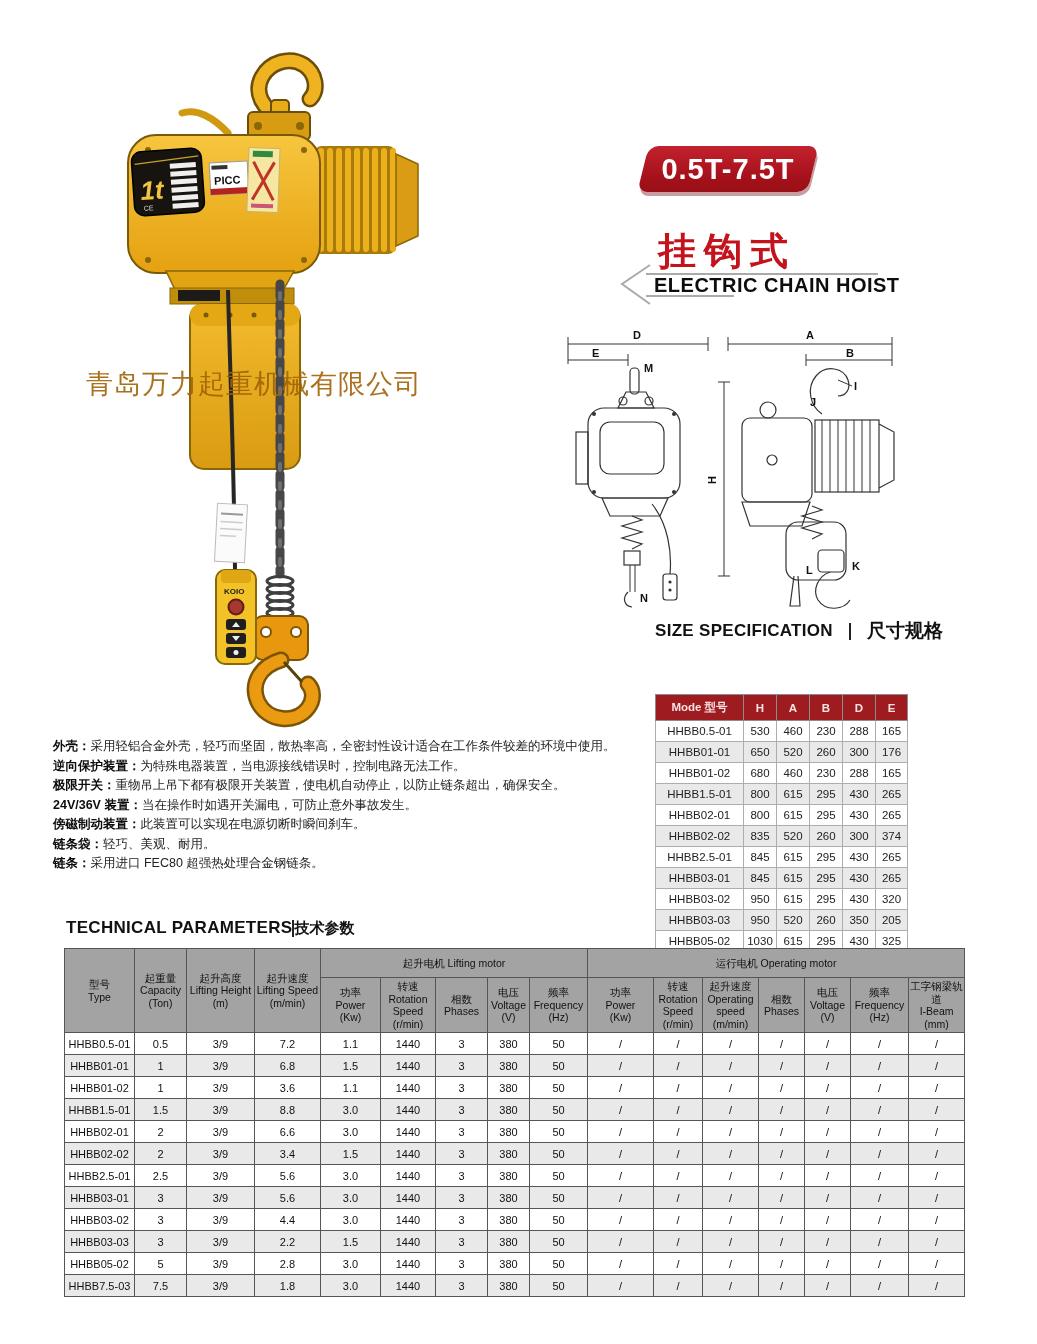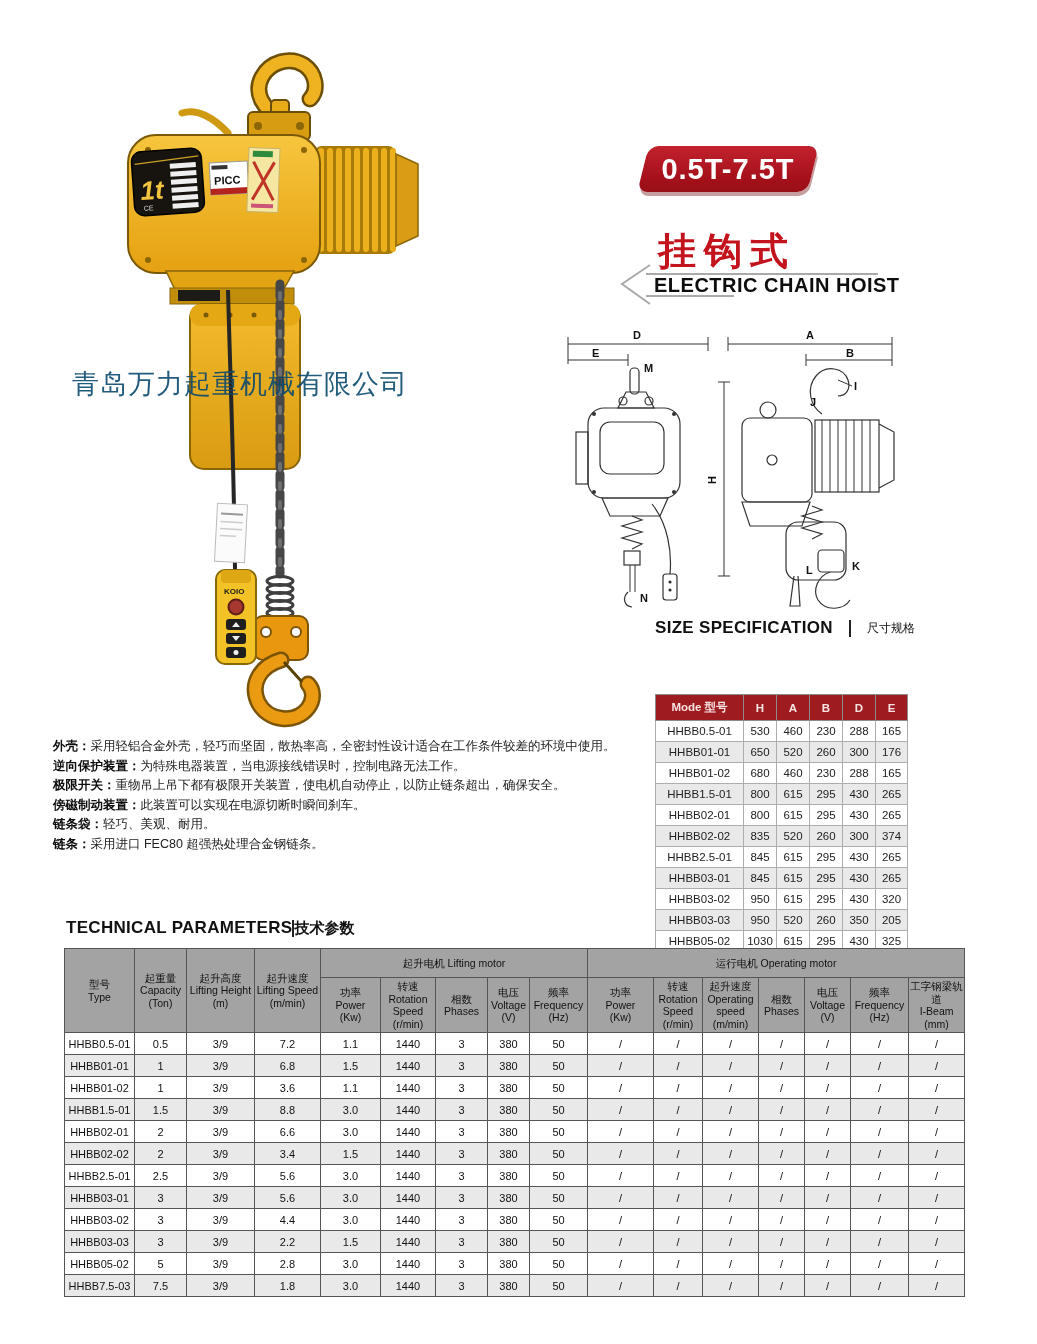--- a/index.html
+++ b/index.html
@@ -1,20 +1,20 @@
 <!DOCTYPE html>
 <html><head>
 <meta charset="utf-8">
 <style>
   html,body{margin:0;padding:0;background:#ffffff;}
   #page{position:relative;width:1037px;height:1344px;background:#fff;overflow:hidden;
         font-family:"Liberation Sans", sans-serif;color:#111;}
   
   .photo{position:absolute;left:78px;top:38px;width:410px;height:705px;}
-  .watermark{position:absolute;left:72px;top:366px;font-size:27px;color:#0c4a6e;opacity:.9;
+  .watermark{position:absolute;left:86px;top:366px;font-size:27px;color:#a16207;opacity:.9;
              letter-spacing:1px;white-space:nowrap;z-index:5;}
   
   .badge{position:absolute;left:643px;top:146px;width:170px;height:46px;
          background:linear-gradient(180deg,#C2222E 0%,#A5101A 70%,#981017 100%);
          transform:skewX(-14deg);border-radius:10px;
          box-shadow:2px 4px 0 rgba(130,40,45,.45);}
   .badge span{display:block;transform:skewX(14deg);color:#fff;font-weight:bold;
               font-size:29px;line-height:46px;text-align:center;letter-spacing:1px;}
   .heading-cn{position:absolute;left:658px;top:226px;font-size:38px;font-weight:bold;
               color:#C3131D;letter-spacing:8px;}
@@ -23,21 +23,21 @@
                     font-size:20px;fill:#0d0d0d;letter-spacing:.5px;}
   
   .drawings{position:absolute;left:560px;top:324px;width:348px;height:298px;}
   .drawings text{font-family:"Liberation Sans",sans-serif;font-weight:bold;font-size:11px;fill:#111;}
   .dline{stroke:#333;stroke-width:1;}
   .dshape{stroke:#333;stroke-width:1.2;fill:none;}
   
   .size-title{position:absolute;left:655px;top:618px;display:flex;align-items:center;gap:16px;}
   .size-title .en{font-size:17px;font-weight:bold;letter-spacing:.3px;}
   .size-title .divider{width:2px;height:17px;background:#222;}
-  .size-title .cn{font-size:12px;font-weight:normal;}
+  .size-title .cn{font-size:19px;font-weight:bold;}
   table{border-collapse:collapse;}
   .size-table{position:absolute;left:655px;top:646px;width:252px;font-size:11.5px;table-layout:fixed;margin-top:48px;}
   .size-table th{background:#9E1B20;color:#F8E3E3;font-weight:bold;height:25px;
                  border:1px solid #8c8c8c;padding:0;}
   .size-table td{border:1px solid #ADADAD;text-align:center;height:20px;padding:0;color:#222;}
   .size-table tr.alt td{background:#E9E9E9;}
   
   .features{position:absolute;left:53px;top:737px;width:585px;font-size:12.5px;
             line-height:19.5px;color:#222;}
   .features b{color:#0d0d0d;}
@@ -405,20 +405,21 @@
           <td>505</td>
           <td>320</td>
         </tr>
       </tbody>
   </table>
 
   <div class="features" id="feature-list">
       <div><b>外壳：</b><span>采用轻铝合金外壳，轻巧而坚固，散热率高，全密封性设计适合在工作条件较差的环境中使用。</span></div>
       <div><b>逆向保护装置：</b><span>为特殊电器装置，当电源接线错误时，控制电路无法工作。</span></div>
       <div><b>极限开关：</b><span>重物吊上吊下都有极限开关装置，使电机自动停止，以防止链条超出，确保安全。</span></div>
+      <div><b>24V/36V 装置：</b><span>当在操作时如遇开关漏电，可防止意外事故发生。</span></div>
       <div><b>傍磁制动装置：</b><span>此装置可以实现在电源切断时瞬间刹车。</span></div>
       <div><b>链条袋：</b><span>轻巧、美观、耐用。</span></div>
       <div><b>链条：</b><span>采用进口 FEC80 超强热处理合金钢链条。</span></div>
     </div>
 
   <div class="tech-title">
     <span class="en">TECHNICAL PARAMETERS</span>
     <span class="divider"></span>
     <span class="cn">技术参数</span>
   </div>

